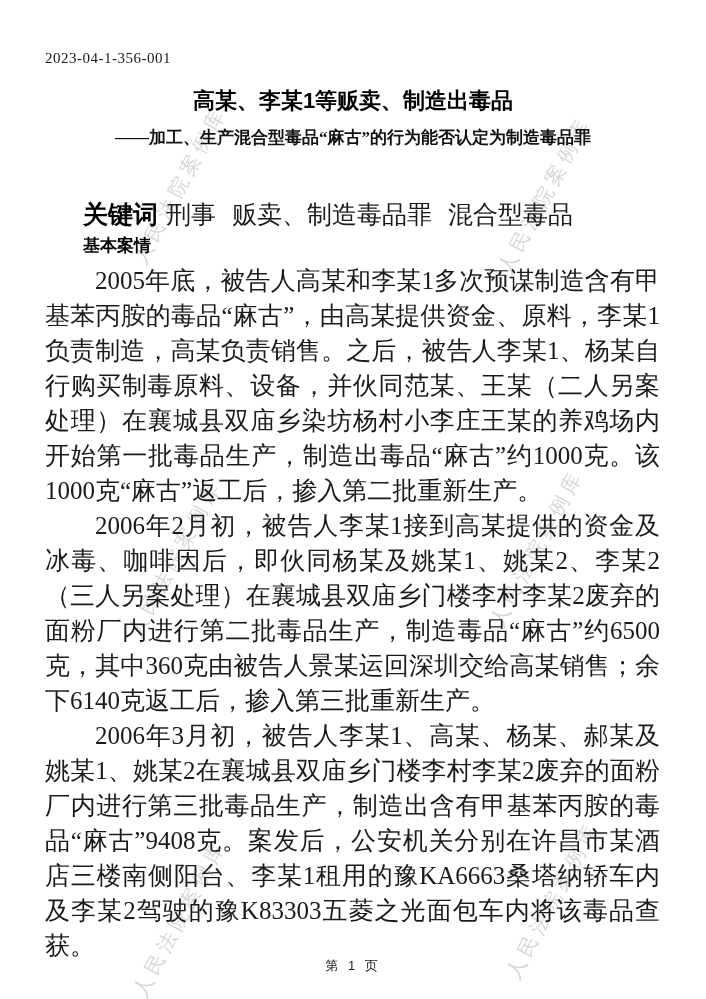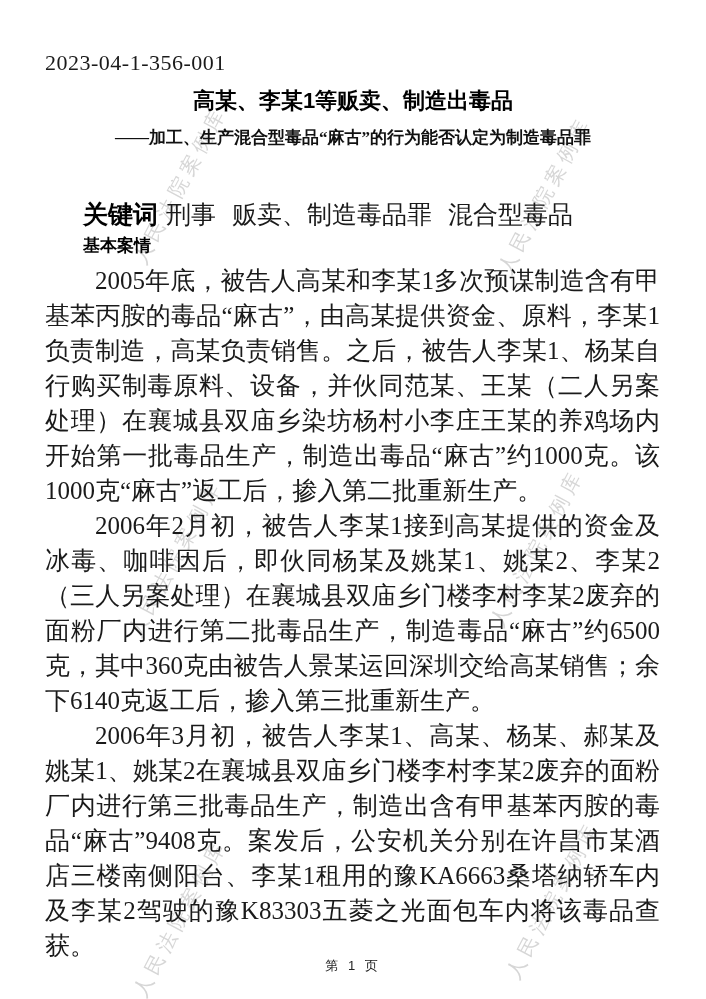--- a/index.html
+++ b/index.html
@@ -23,21 +23,21 @@
     letter-spacing: 5px;
     color: #c9c9c9;
     opacity: 0.75;
     white-space: nowrap;
   }
   
   .content { position: absolute; inset: 0; z-index: 2; }
   .doc-number {
     position: absolute;
     left: 45px; top: 50px;
-    font-size: 22px;
+    font-size: 15px;
     font-family: "Liberation Serif", serif;
     letter-spacing: 0.5px;
   }
   .title {
     position: absolute;
     left: 0; right: 0; top: 86px;
     text-align: center;
     font-family: "Liberation Sans", sans-serif;
     font-weight: bold;
     font-size: 22px;

